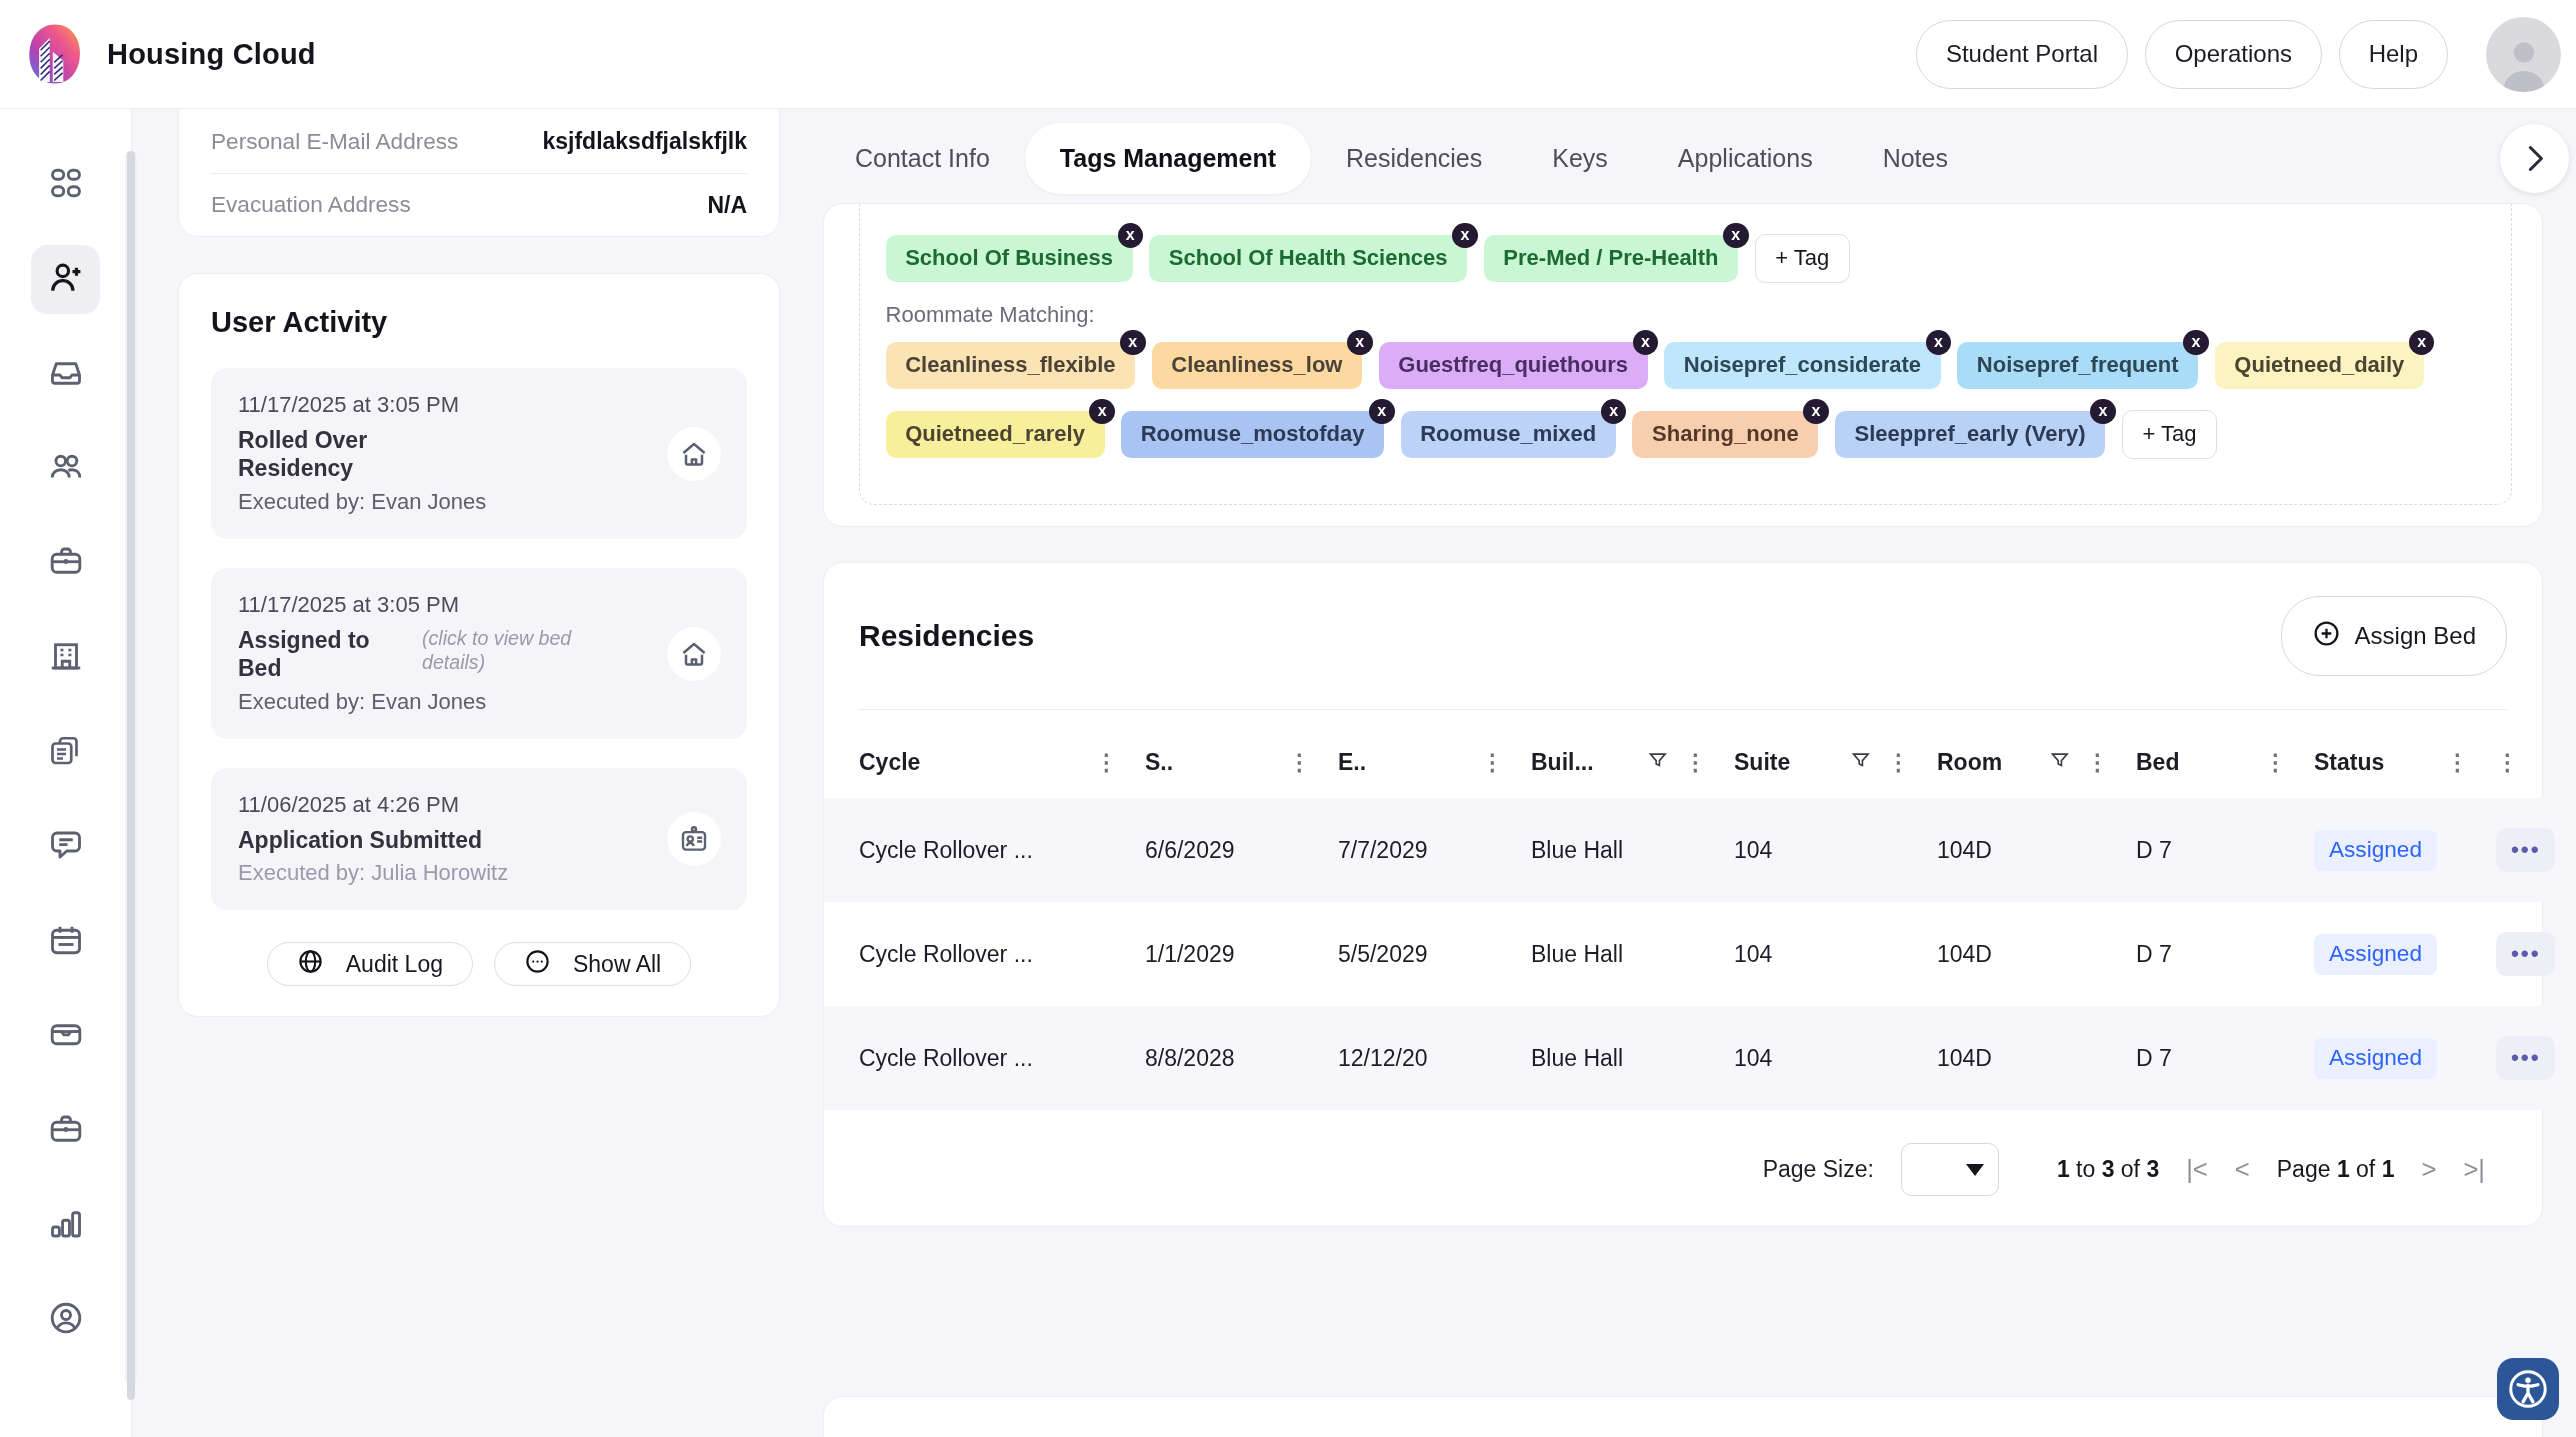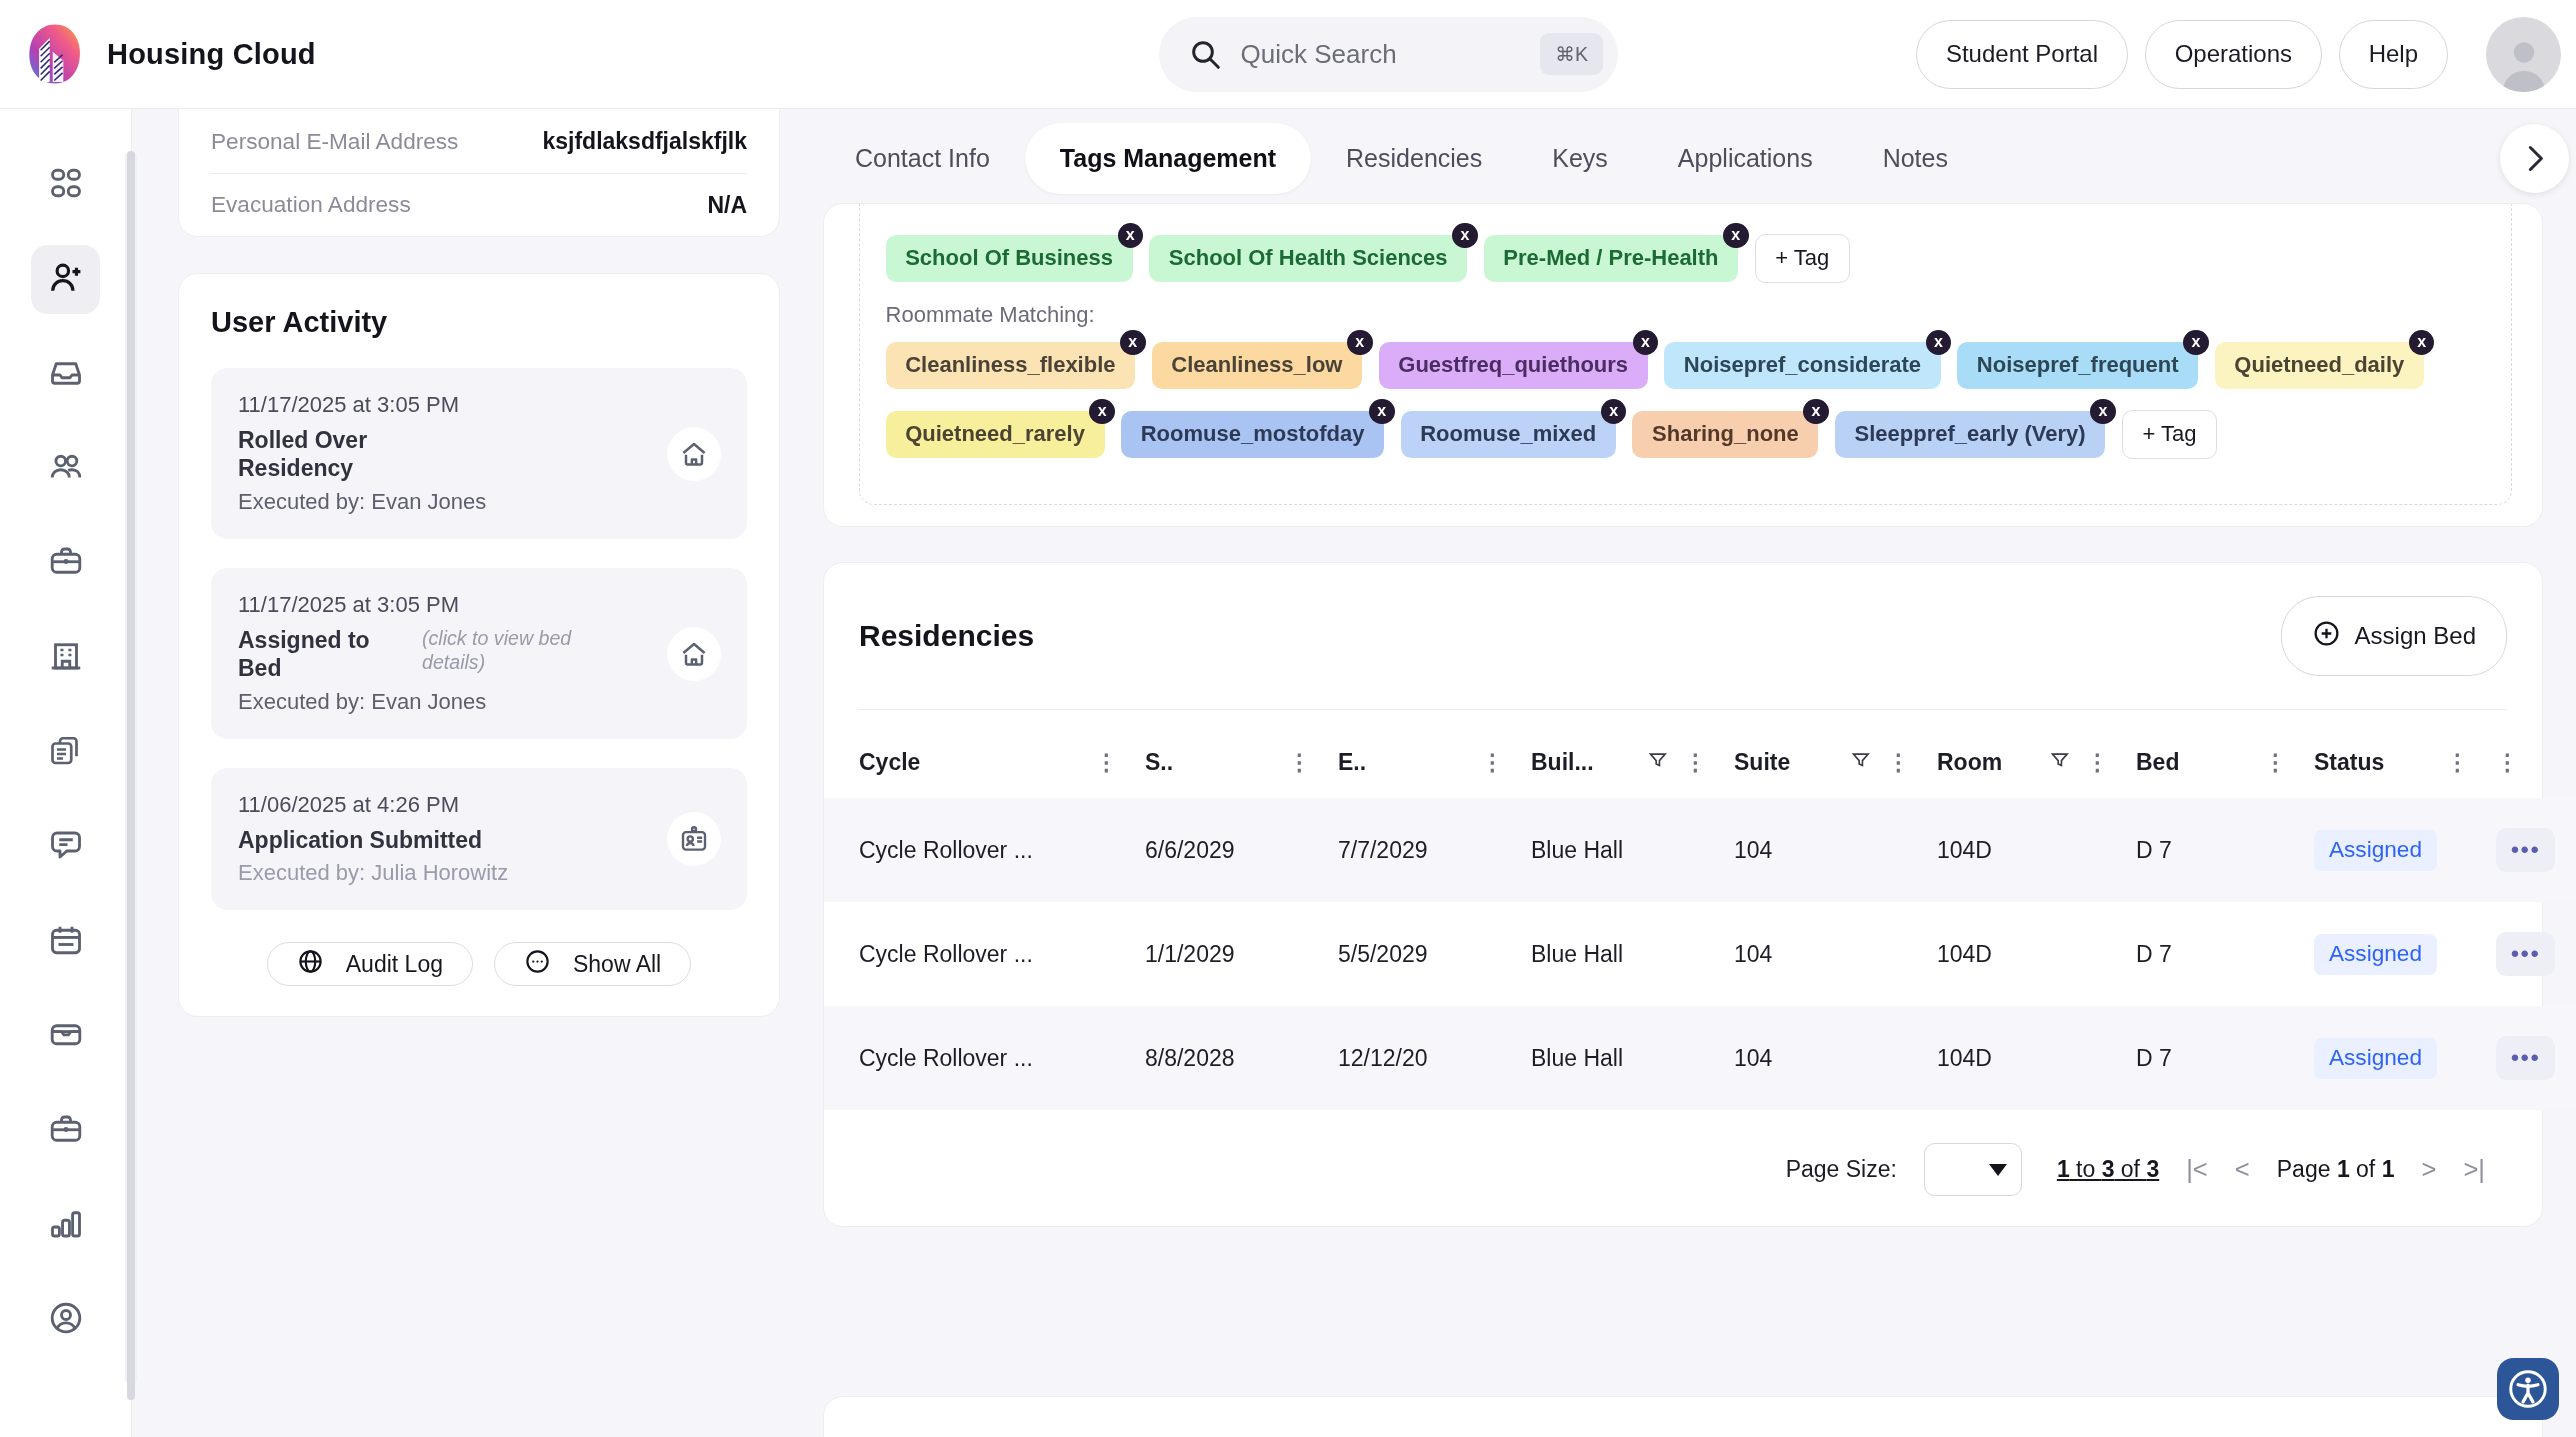--- a/index.html
+++ b/index.html
@@ -212,21 +212,21 @@
     display:flex; align-items:center; justify-content:flex-end;
     gap:27px; padding: 33px 57px 0 0; font-size:23px; color:#17171f;text-align:center;
   }
   .psize-label { color:#1c1c26; }
   .psize-select {
     width:98px; height:53px; border:0.8px solid #d6d6de; background:#fff;
     border-radius:10.5px; display:flex; align-items:center; justify-content:flex-end;
     padding-right:13.5px; cursor:pointer;
   }
   .caret { width:0;height:0;border-left:9.8px solid transparent;border-right:9.8px solid transparent;border-top:12px solid #15151c; }
-  .range { margin-left: 8px; text-decoration: underline; }
+  .range { margin-left: 31px; }
   .range b { font-weight:bold; }
   .pgbtn { color:#8e8e9c; cursor:pointer; font-size:25.6px; }
   .pgtext { color:#17171f; }
   .pgtext b { font-weight:bold; }
 
   .bottom-card {
     position:absolute; left:823px; top:1396px; width:1720px; height:90px;
     background:#fff; border:0.8px solid #ededf2; border-radius:19.6px;
   }
 
@@ -257,30 +257,20 @@
         <path d="M34 38 L48 50 L48 78 L34 78 Z" fill="#fff" opacity=".92"></path>
         <g stroke="#2a2a7a" stroke-width="2">
           <path d="M18 36 L30 24 M18 44 L30 32 M18 52 L30 40 M18 60 L30 48 M18 68 L30 56 M18 76 L30 64"></path>
           <path d="M36 52 L47 42 M36 60 L47 50 M36 68 L47 58 M36 76 L47 66"></path>
         </g>
       </svg>
     </span>
     <span class="brand-name">Housing Cloud</span>
   </div>
 
-  <div class="search-box">
-    <span class="search-icon">
-      <svg width="32" height="32" viewBox="0 0 24 24" fill="none" stroke="#23232e" stroke-width="2.2" stroke-linecap="round">
-        <circle cx="10.5" cy="10.5" r="7"></circle>
-          <path d="M16 16 L22 22"></path>
-      </svg>
-    </span>
-    <span class="search-ph">Quick Search</span>
-    <span class="kbd">⌘K</span>
-  </div>
 
   <div class="topbtns">
     <button class="topbtn">Student Portal</button>
     <button class="topbtn">Operations</button>
     <button class="topbtn">Help</button>
   </div>
 
   <div class="avatar">
     <svg width="60" height="60" viewBox="0 0 24 24" fill="#bfbfc7">
       <circle cx="12" cy="8.2" r="4.1"></circle>

